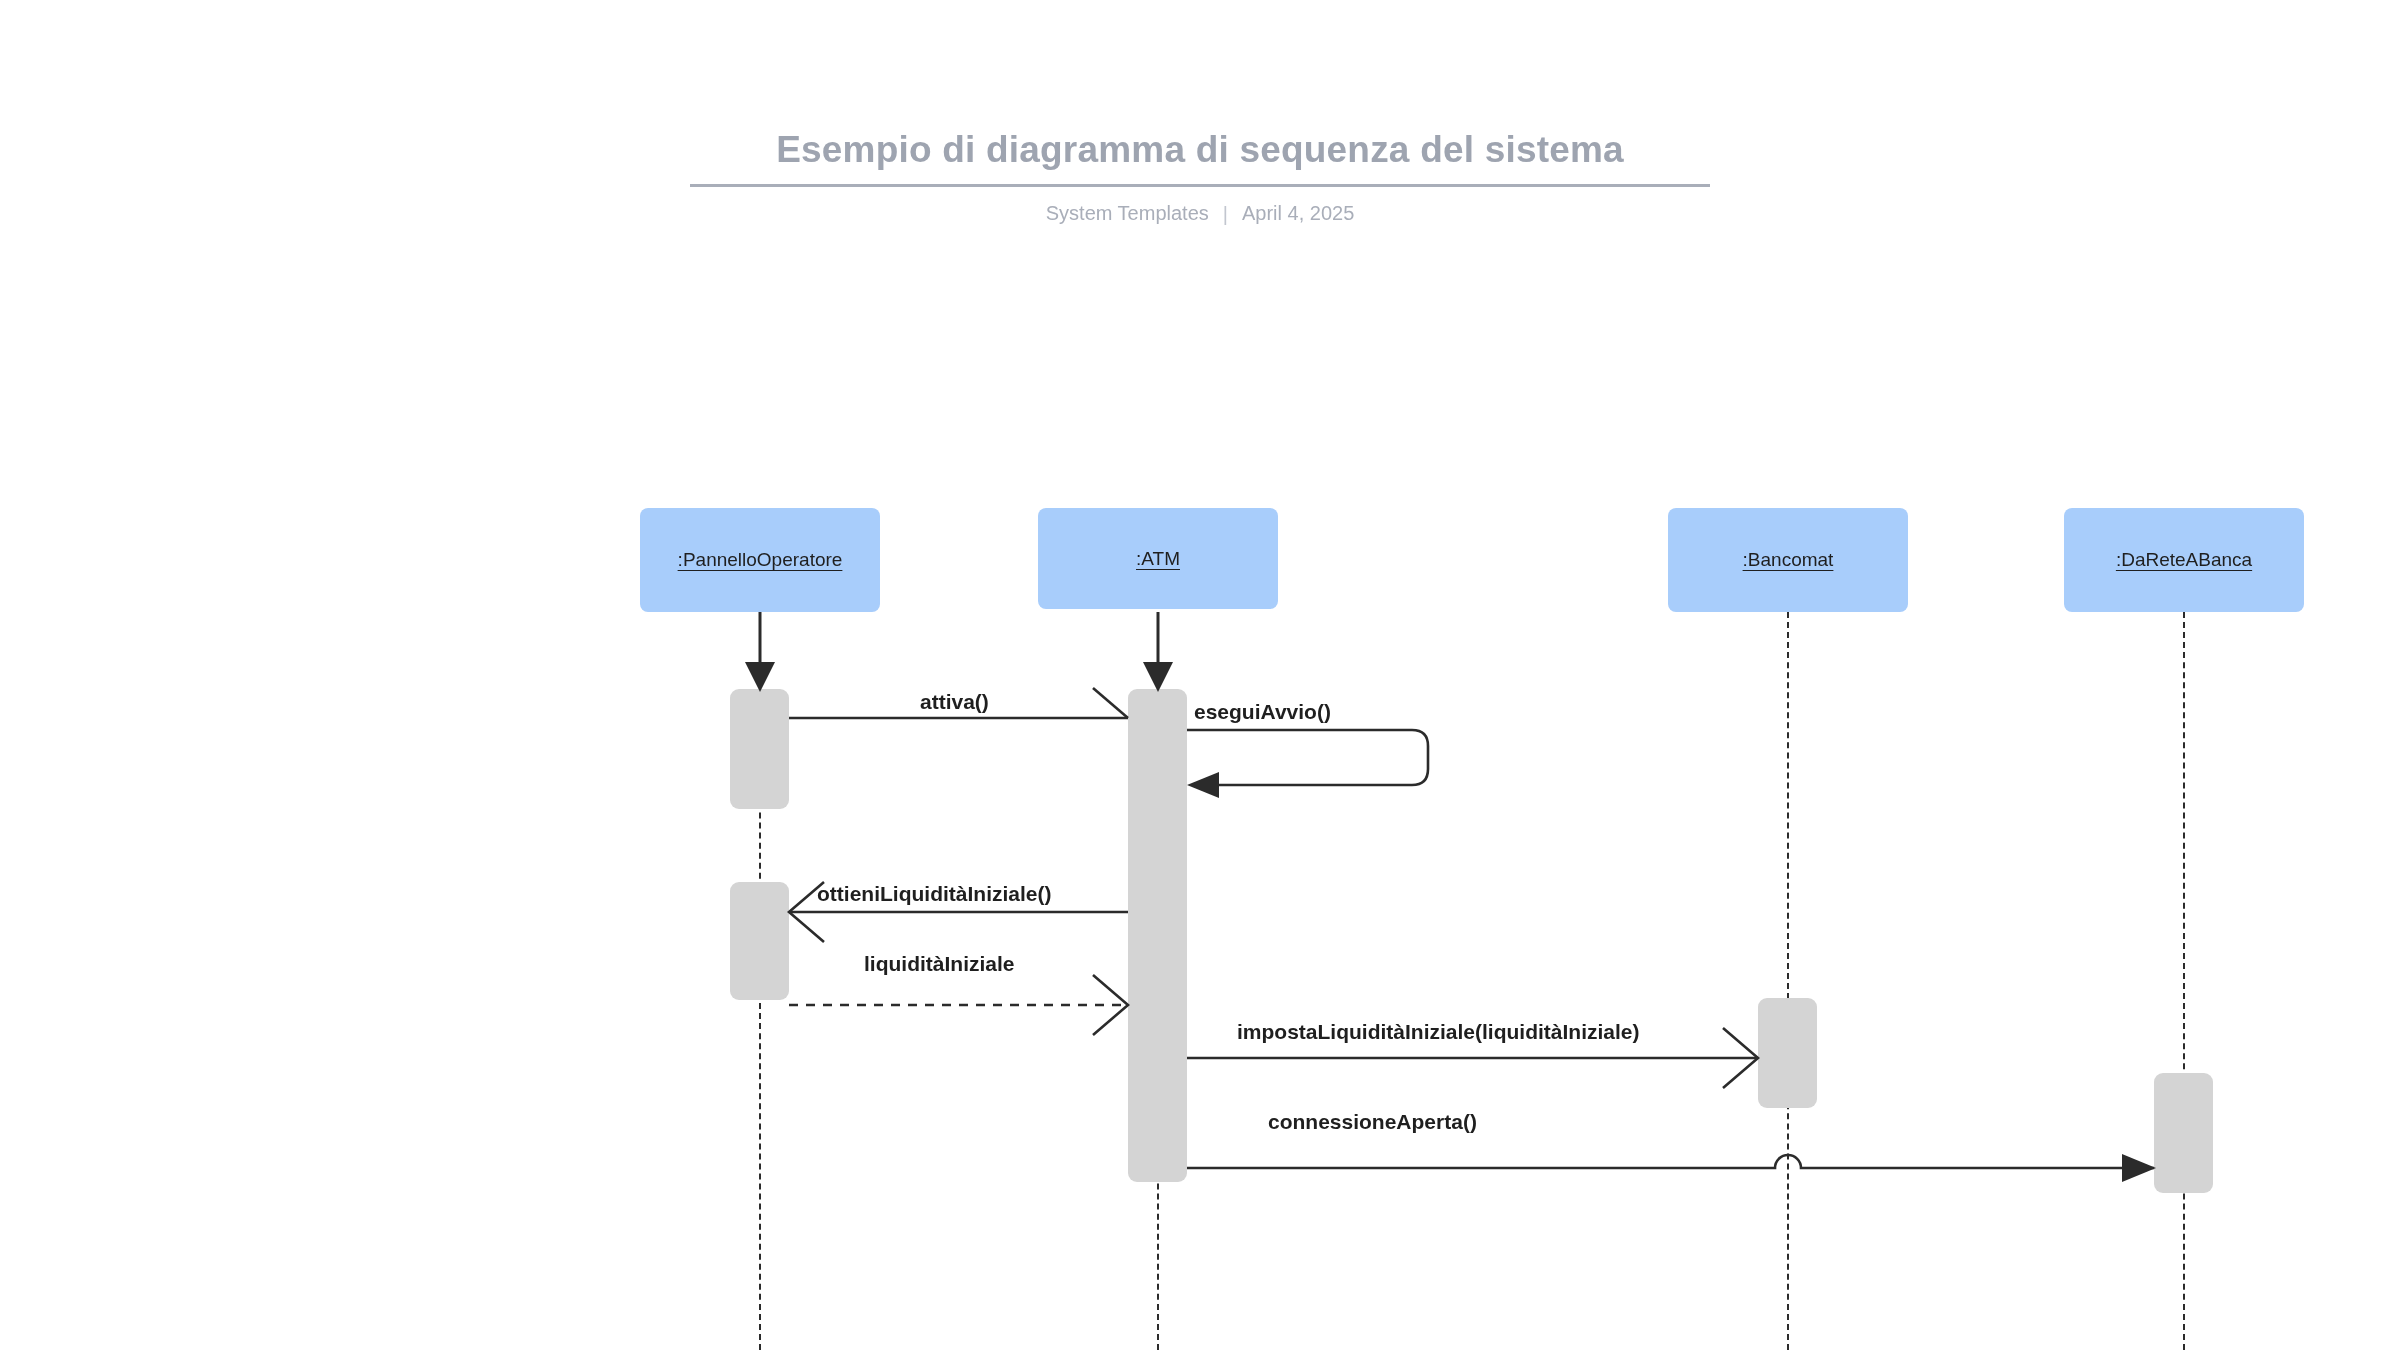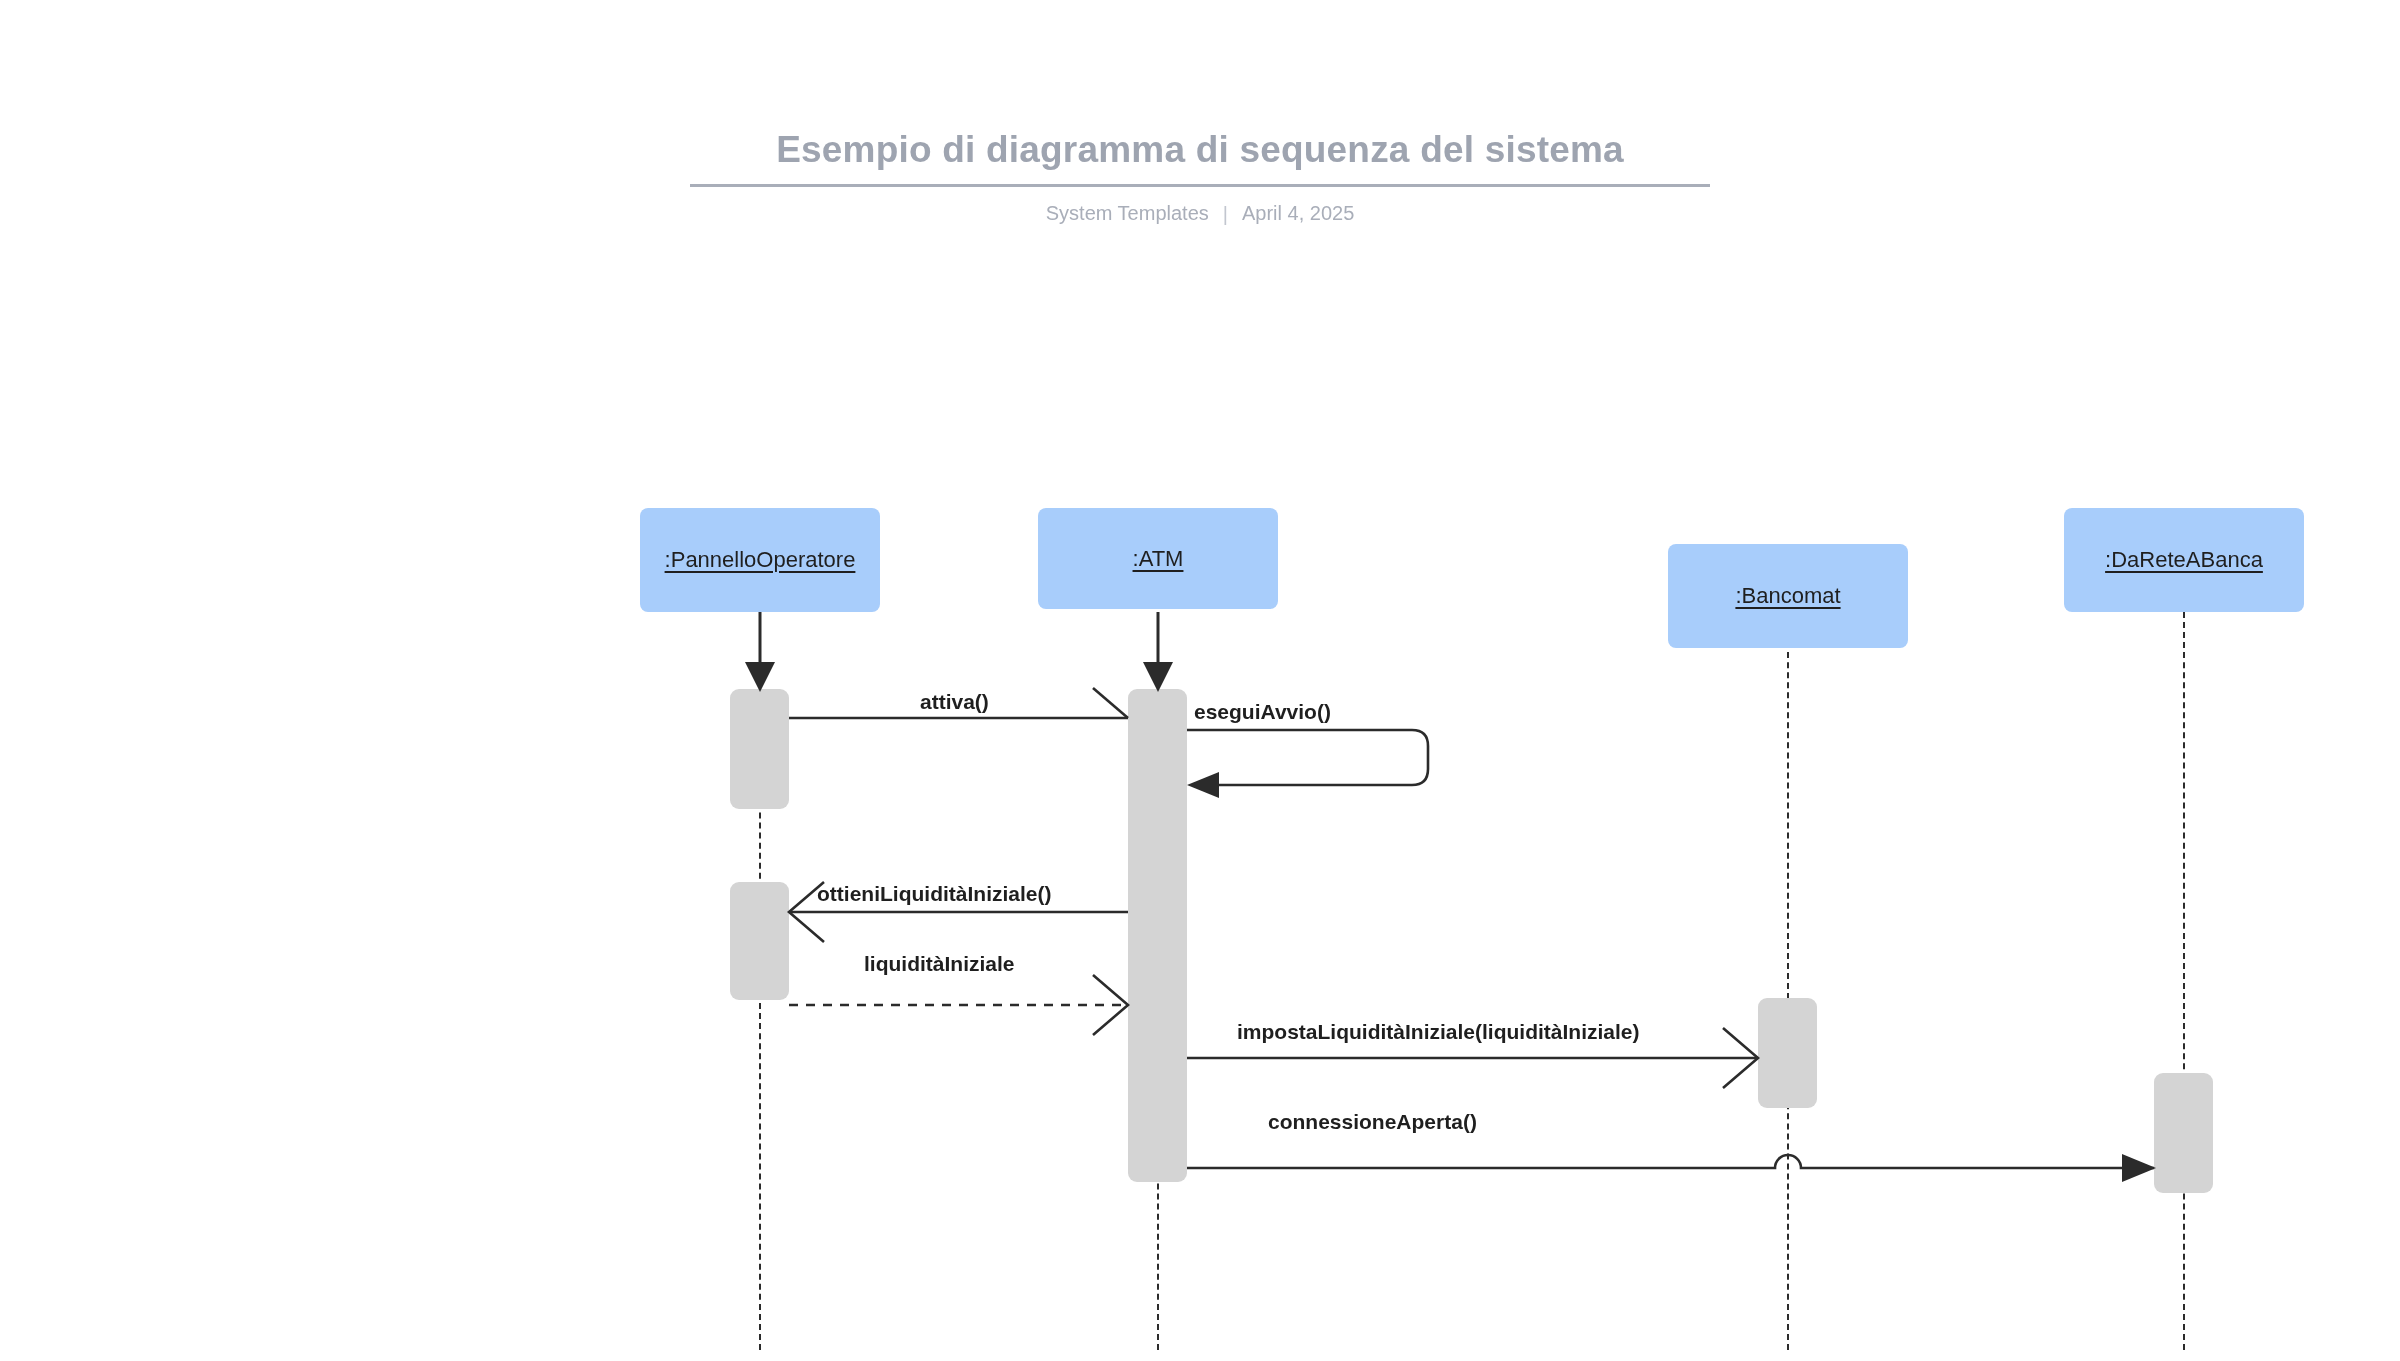--- a/index.html
+++ b/index.html
@@ -59,21 +59,21 @@
   .lifeline-head {
     position: absolute;
     background: #a8cdfb;
     border-radius: 8px;
     display: flex;
     align-items: center;
     justify-content: center;
     box-sizing: border-box;
   }
   .lifeline-head .head-label {
-    font-size: 22px;
+    font-size: 19px;
     color: #1f1f1f;
     text-decoration: underline;
     text-underline-offset: 4px;
     white-space: nowrap;
   }
   .lifeline-line {
     position: absolute;
     width: 0;
     border-left: 2px dashed #2b2b2b;
   }
@@ -122,21 +122,21 @@
   <div class="activation" style="left:1128px; top:689px; width:59px; height:493px;"></div>
   <div class="activation" style="left:1758px; top:998px; width:59px; height:110px;"></div>
   <div class="activation" style="left:2154px; top:1073px; width:59px; height:120px;"></div>
 
   <div class="lifeline-head" style="left:640px; top:508px; width:240px; height:104px;">
     <span class="head-label">:PannelloOperatore</span>
   </div>
   <div class="lifeline-head" style="left:1038px; top:508px; width:240px; height:101px;">
     <span class="head-label">:ATM</span>
   </div>
-  <div class="lifeline-head" style="left:1668px; top:508px; width:240px; height:104px;margin-top:36px;">
+  <div class="lifeline-head" style="left:1668px; top:508px; width:240px; height:104px;">
     <span class="head-label">:Bancomat</span>
   </div>
   <div class="lifeline-head" style="left:2064px; top:508px; width:240px; height:104px;">
     <span class="head-label">:DaReteABanca</span>
   </div>
 
   <svg class="overlay" viewBox="0 0 2400 1361">
     <defs>
       <marker id="filledArrow" markerWidth="14" markerHeight="12" refX="13" refY="6" orient="auto" markerUnits="userSpaceOnUse">
         <path d="M0,0 L14,6 L0,12 Z" fill="#2b2b2b"></path>

